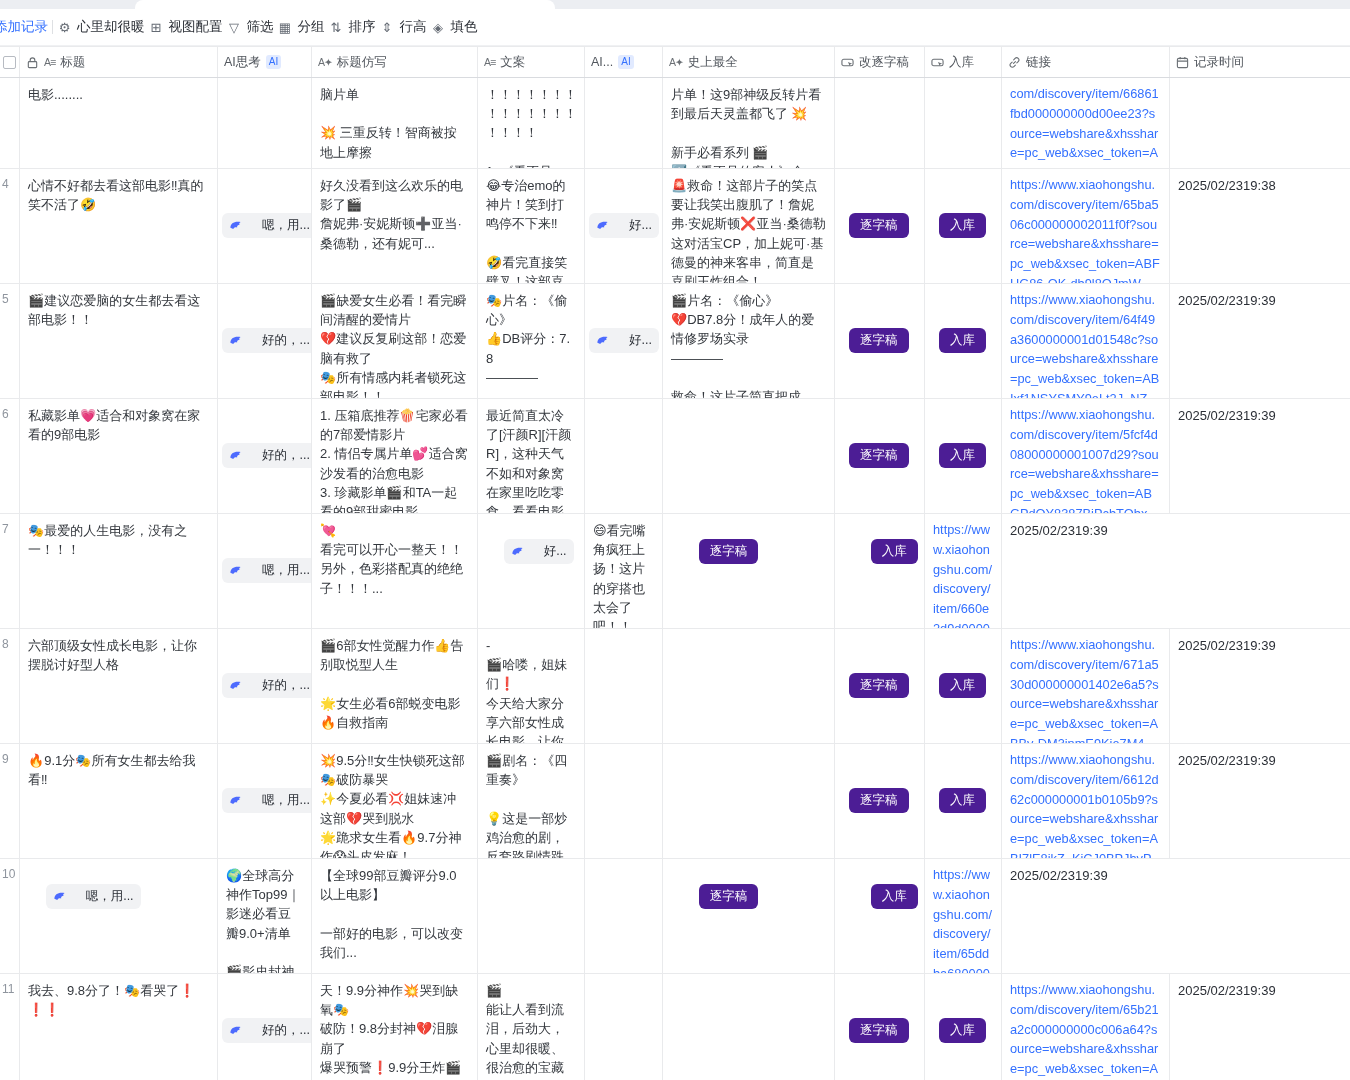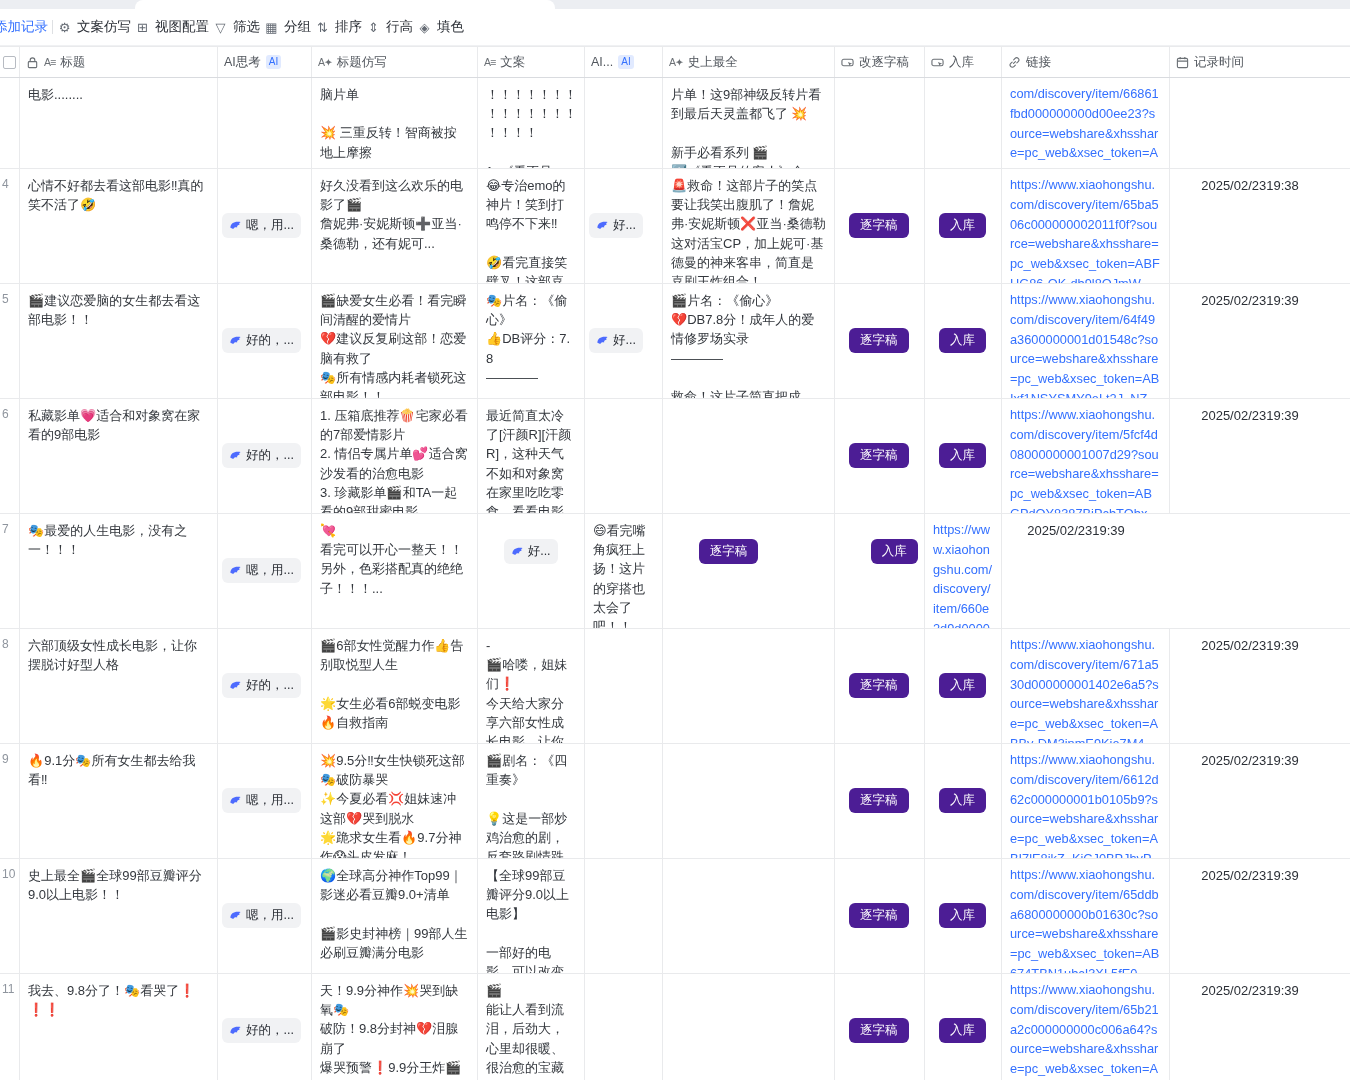--- a/index.html
+++ b/index.html
@@ -23,40 +23,40 @@
   .hc0{padding:0 3px}
   .cb{width:11px;height:11px;border:1.4px solid #b7bbc2;border-radius:2px;background:#fff}
   .hicon{width:13px;height:13px;flex:none}
   .fi{font-size:10.5px;color:#6b7075;letter-spacing:-1px;flex:none}
   .aibadge{background:#e1eaff;color:#3370ff;font-size:10px;font-weight:normal;padding:0 3px;border-radius:3px;line-height:14px;flex:none}
   .row{height:114px;border-bottom:1px solid #e9eaec}
   .row.first{height:90px}
   .cell{border-right:1px solid #e9eaec;overflow:hidden;padding:7px 8px;font-size:13px;line-height:1.48;white-space:pre-wrap;word-break:break-all;color:#33373d}
   .c-num{color:#8f959e;font-size:12px;padding:7px 2px;white-space:nowrap}
   .c-ai{padding:6px 4px}
-  .pill{display:inline-flex;align-items:center;gap:4px;background:#f1f2f4;border-radius:6px;padding:3px 7px;font-size:12.5px;color:#2b2f36;white-space:nowrap;max-width:100%}
+  .pill{display:inline-flex;align-items:center;gap:20px;background:#f1f2f4;border-radius:6px;padding:3px 7px;font-size:12.5px;color:#2b2f36;white-space:nowrap;max-width:100%}
   .whale{width:13px;height:13px;flex:none}
   .c-btn{padding:6px 0 0 14px}
   .btn{display:inline-block;background:#4c1d95;color:#fff;border-radius:6px;padding:4px 11px;font-size:12.5px;border:none;cursor:pointer;white-space:nowrap}
   .c-link{color:#3370ff;font-size:12.8px;line-height:1.55;padding:6px 8px;cursor:pointer}
-  .c-time{display:flex;justify-content:center;padding:7px 28px 0 8px;font-size:13px;color:#2b2f36;white-space:nowrap}
+  .c-time{display:flex;justify-content:flex-start;padding:7px 28px 0 8px;font-size:13px;color:#2b2f36;white-space:nowrap}
 </style>
 </head>
 <body>
 
 <div class="topstrip">
   <div class="tab"></div>
 </div>
 
 <div class="toolbar">
   <span class="add">添加记录</span>
   <span class="tsep"></span>
   <span class="titem">
     <span class="tglyph">⚙</span>
-    <span>文案仿写</span>
+    <span>心里却很暖</span>
   </span>
   <span class="titem">
     <span class="tglyph">⊞</span>
     <span>视图配置</span>
   </span>
   <span class="titem">
     <span class="tglyph">▽</span>
     <span>筛选</span>
   </span>
   <span class="titem">
@@ -386,21 +386,20 @@
       <button class="btn">入库</button>
     </div>
     <div class="cell c-link">https://www.xiaohongshu.com/discovery/item/6612d62c000000001b0105b9?source=webshare&amp;xhsshare=pc_web&amp;xsec_token=ABI7lE8ikZ_KiCJ0BPJhvP...</div>
     <div class="cell c-time" style="border-right:none">
       <span>2025/02/23</span>
       <span>19:39</span>
     </div>
   </div>
     <div class="row">
     <div class="cell c-num">10</div>
-    <div class="cell">史上最全🎬全球99部豆瓣评分9.0以上电影！！</div>
     <div class="cell c-ai">
       <span class="pill">
         <svg class="whale" viewBox="0 0 14 14">
             <path d="M1.5 9.5 C1.5 4.5 6 2 12.5 3.2 C10.8 4.2 10.6 5.2 11.6 6.3 C9.5 6.3 8.6 7.3 8.7 9.2 C7 8.4 5.5 8.8 4.6 10.8 Z" fill="#4D6BFE"></path>
           </svg>
         <span>嗯，用...</span>
       </span>
     </div>
     <div class="cell">🌍全球高分神作Top99｜影迷必看豆瓣9.0+清单
 

